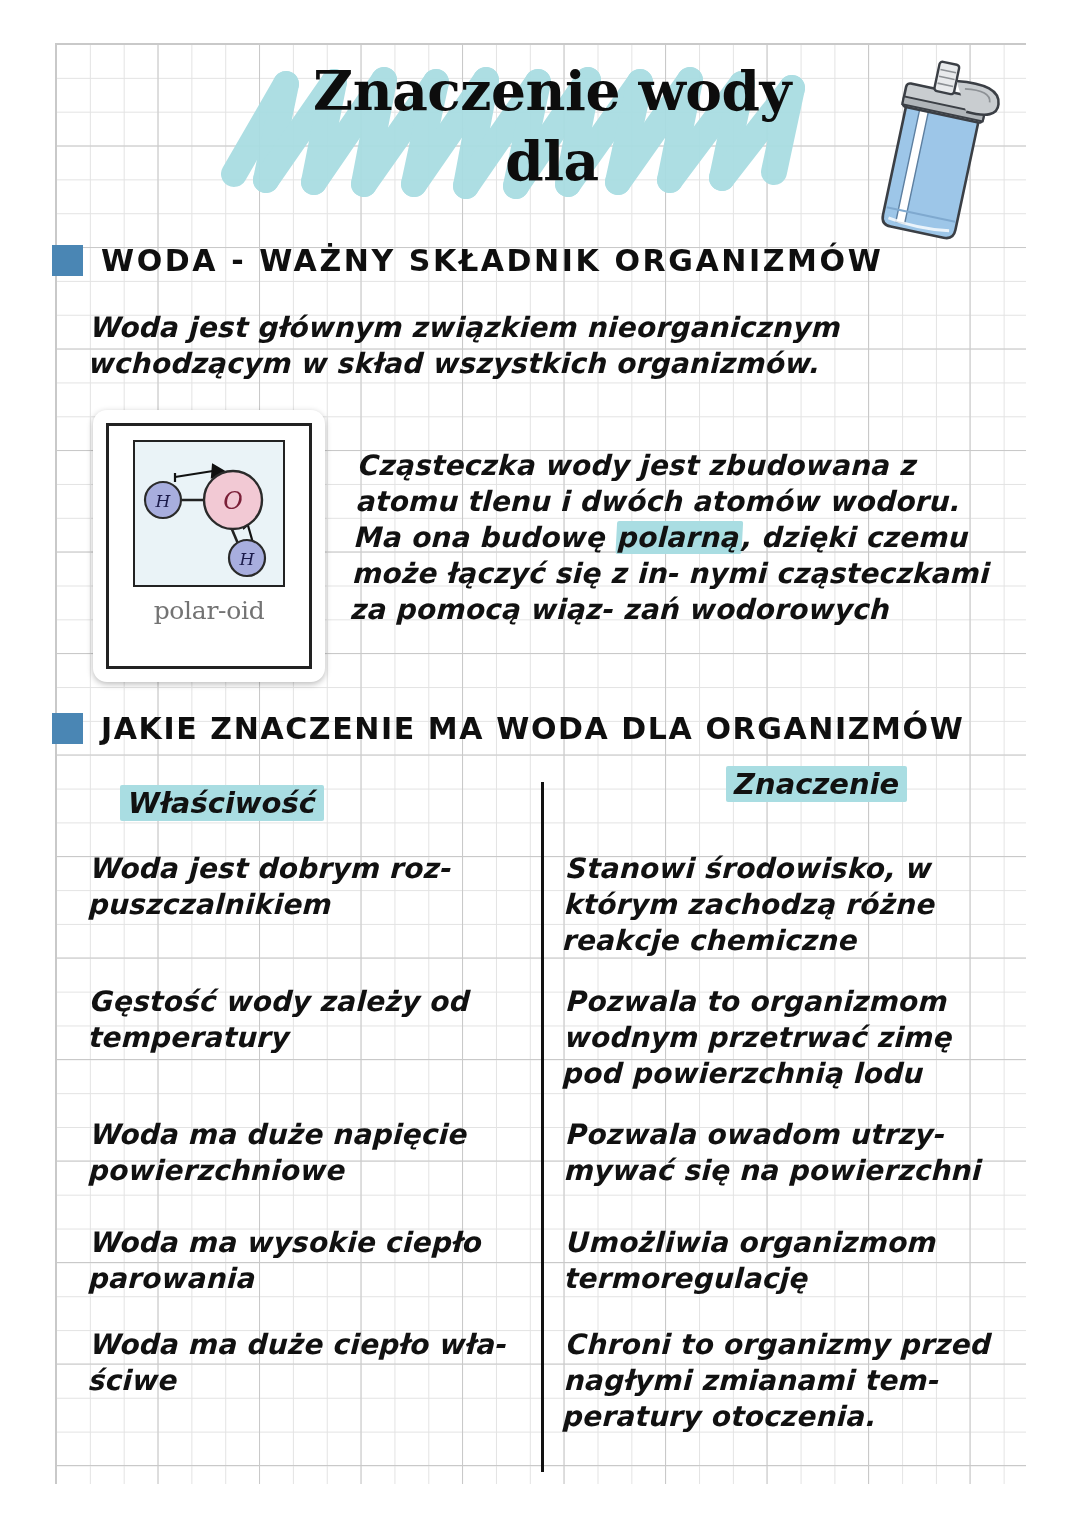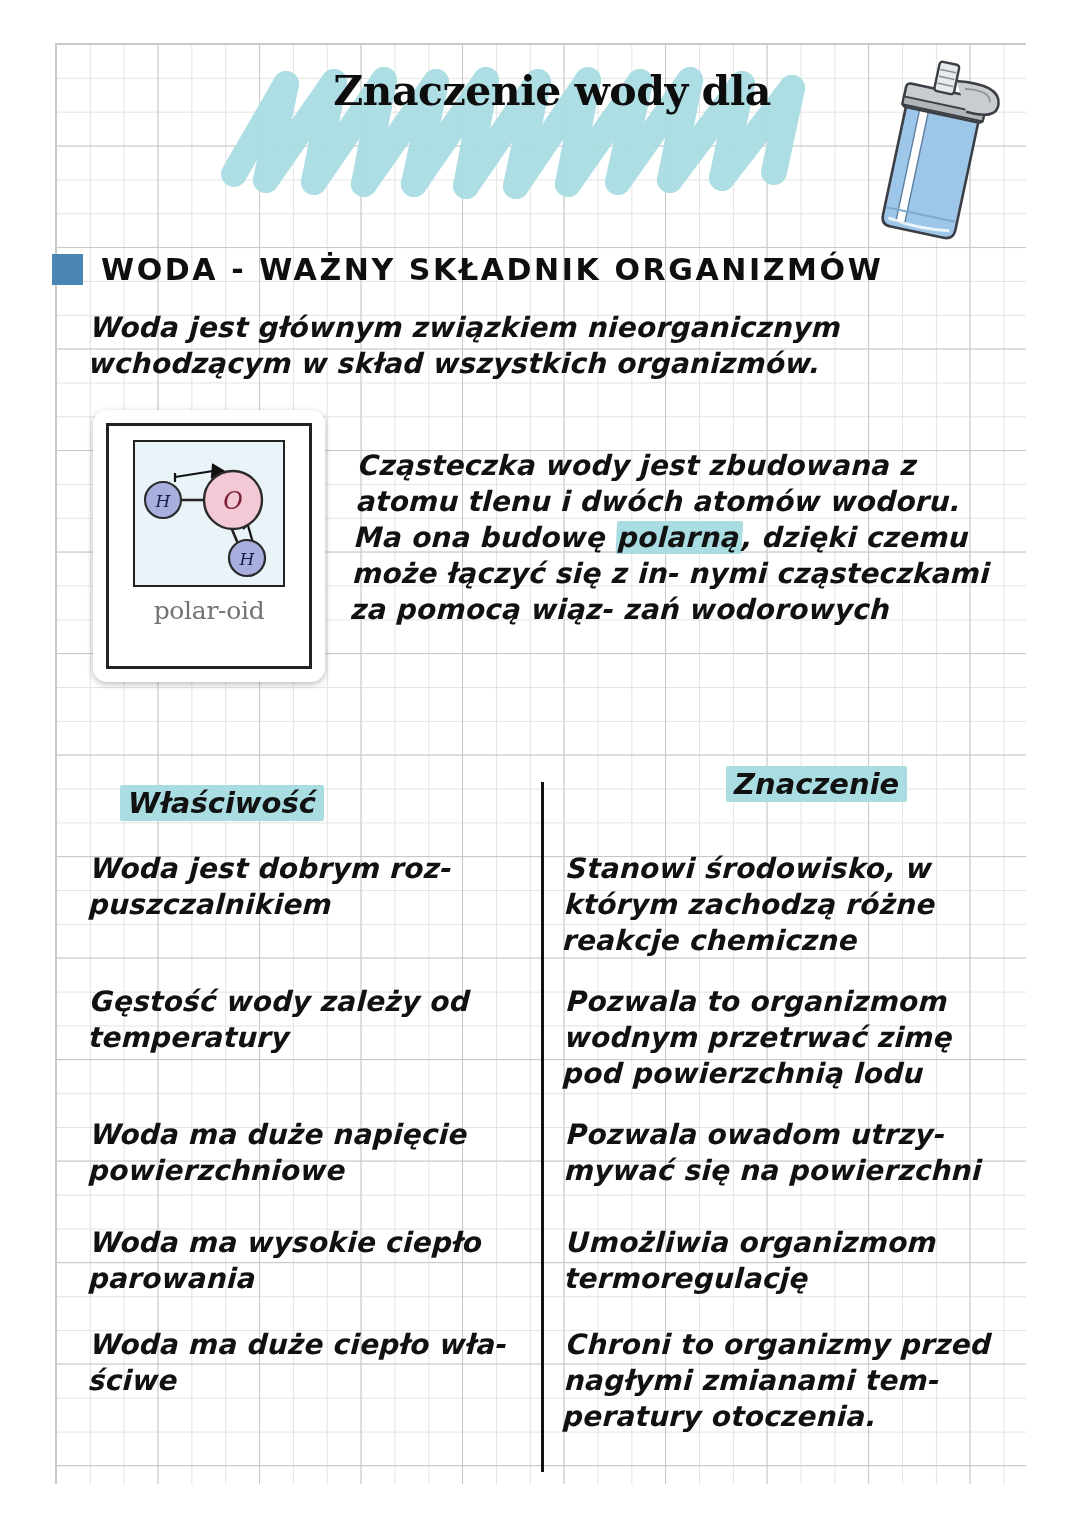--- a/index.html
+++ b/index.html
@@ -72,21 +72,21 @@
     left: -18px;
     top: 14px;
     width: 620px;
     height: 146px;
     pointer-events: none;
   }
   #title-text {
     position: relative;
     font-family: "DejaVu Serif", serif;
     font-weight: 700;
-    font-size: 41px;
+    font-size: 55px;
     line-height: 70px;
     color: #0d0d0d;
     letter-spacing: -0.5px;
     padding-top: 8px;
     margin-left: 40px;
   }
 
   
   #bottle {
     position: absolute;
@@ -95,21 +95,20 @@
     width: 150px;
     height: 195px;
   }
 
   
   .section-heading {
     position: absolute;
     display: flex;
     align-items: center;
     gap: 18px;
-    margin-top: 9px;
   }
   .bullet-square {
     width: 31px;
     height: 31px;
     background: #4a86b4;
     flex: 0 0 auto;
   }
   .heading-text {
     font-family: "DejaVu Sans", sans-serif;
     font-size: 30px;
@@ -328,20 +327,24 @@
 
   <div id="molecule-paragraph" class="hand hand-body">
     <span class="line">Cząsteczka wody jest zbudowana</span>
     <span class="line">z atomu tlenu i dwóch atomów</span>
     <span class="line"><span>wodoru. Ma ona budowę </span><span class="hl">polarną</span><span>,</span></span>
     <span class="line">dzięki czemu może łączyć się z in-</span>
     <span class="line">nymi cząsteczkami za pomocą wiąz-</span>
     <span class="line">zań wodorowych</span>
   </div>
 
+  <div class="section-heading" id="heading-2">
+    <div class="bullet-square"></div>
+    <div class="heading-text">JAKIE ZNACZENIE MA WODA DLA ORGANIZMÓW</div>
+  </div>
 
   <div id="table-divider"></div>
 
   <div class="table-header" id="th-left">
     <span class="hl">Właściwość</span>
   </div>
   <div class="table-header" id="th-right">
     <span class="hl">Znaczenie</span>
   </div>
 

